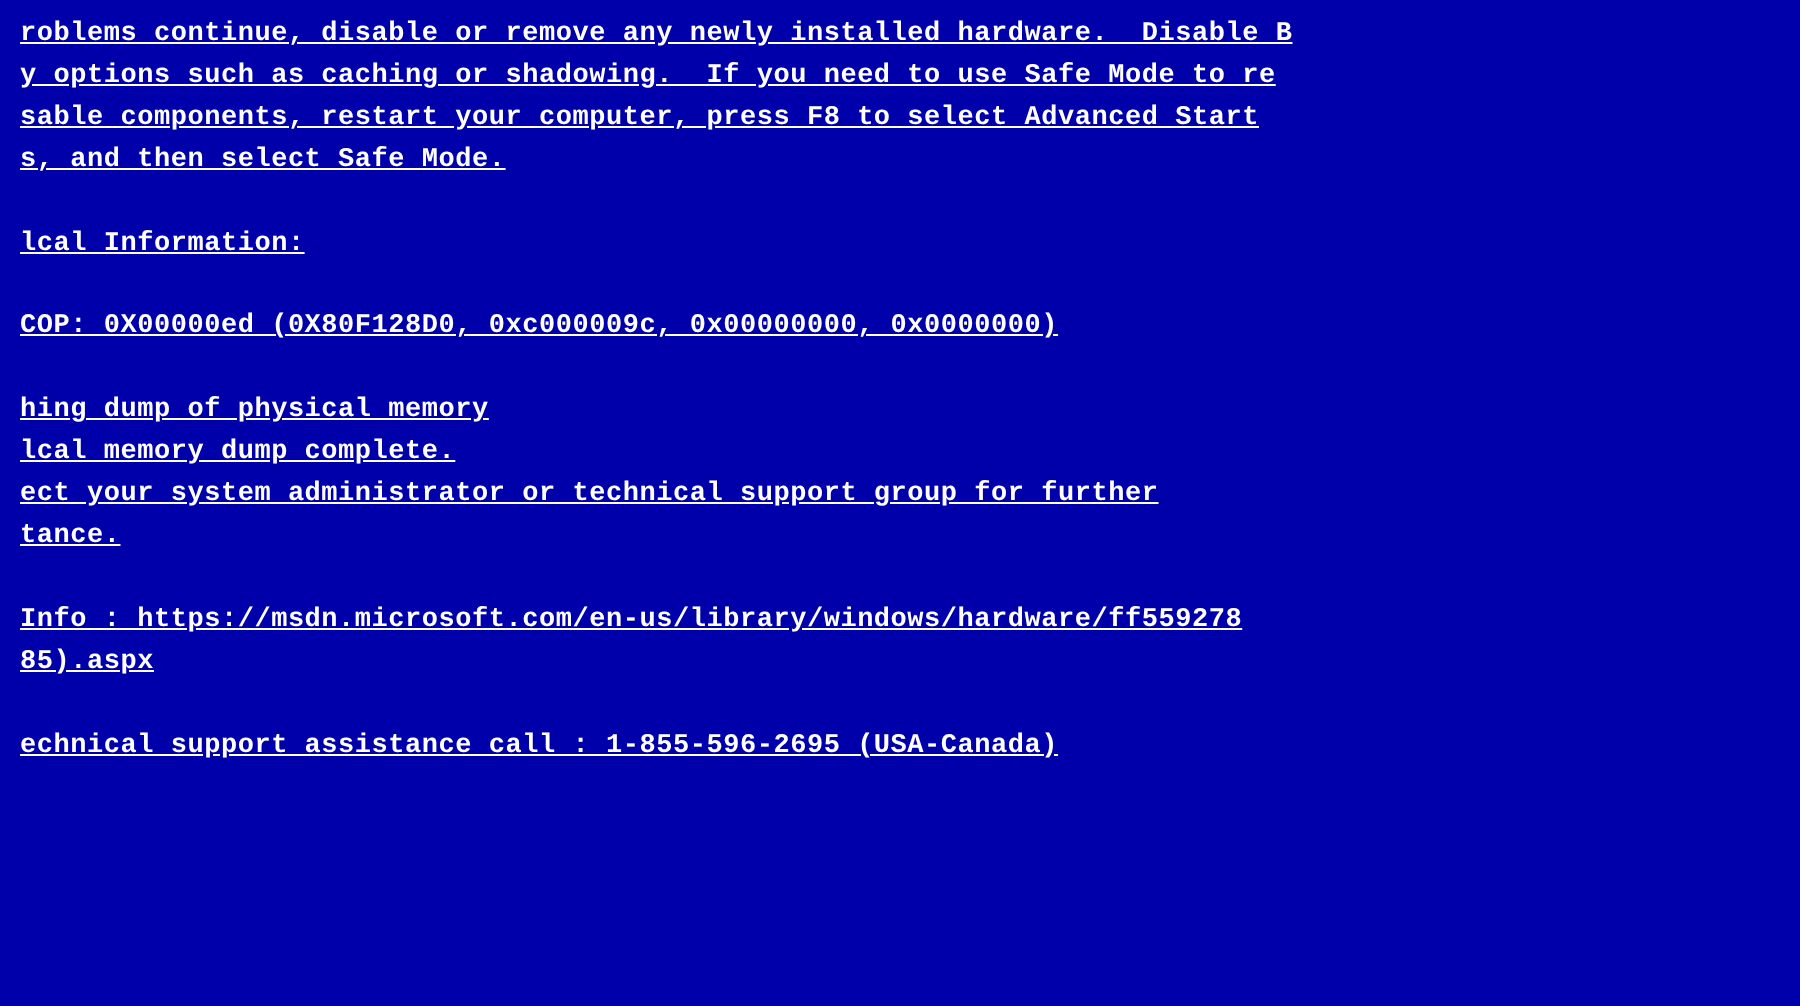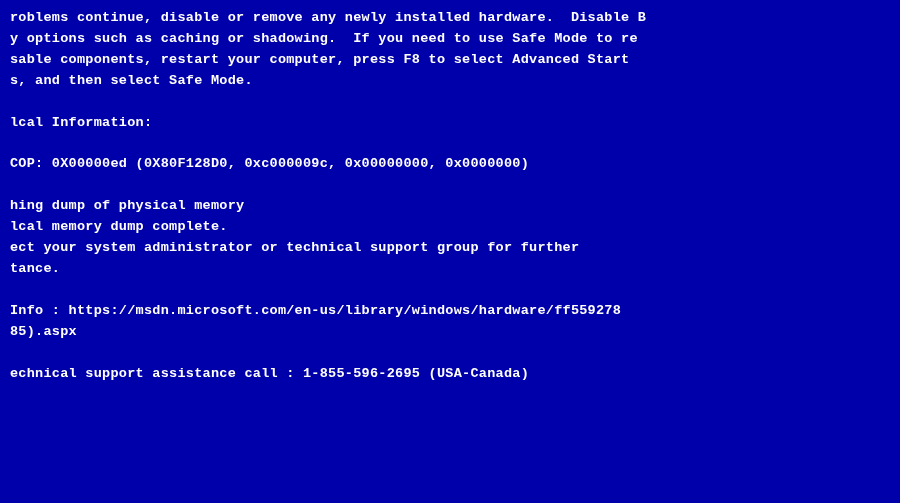--- a/index.html
+++ b/index.html
@@ -1,18 +1,19 @@
 <!DOCTYPE html>
 <html><head>
   <meta charset="utf-8">
   <style>
     * {
       margin: 0;
       padding: 0;
       box-sizing: border-box;
+      text-decoration: underline;
     }
     body {
       width: 900px;
       height: 503px;
       background-color: #0000AA;
       overflow: hidden;
       font-family: 'Courier New', Courier, monospace;
       color: #FFFFFF;
     }
     .bsod-container {

